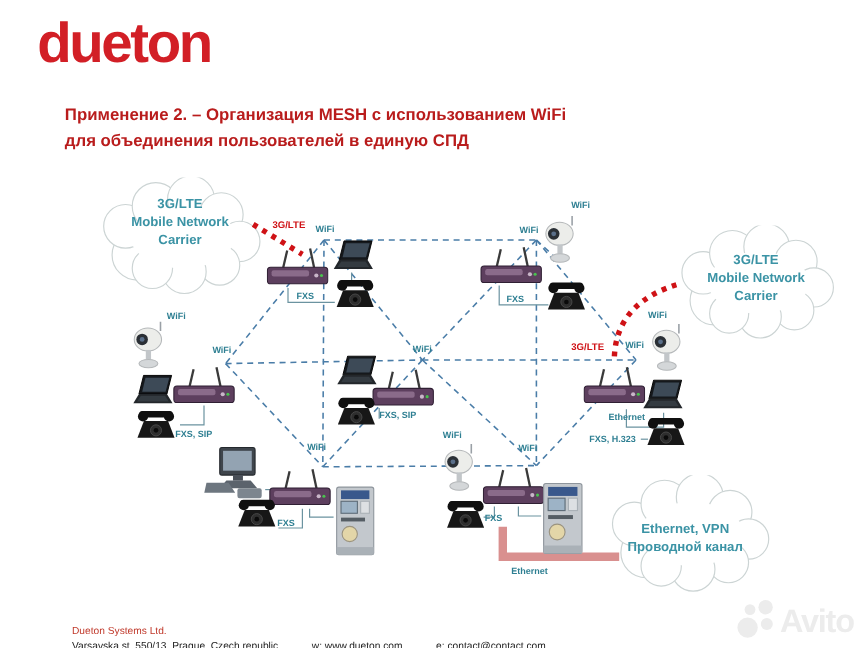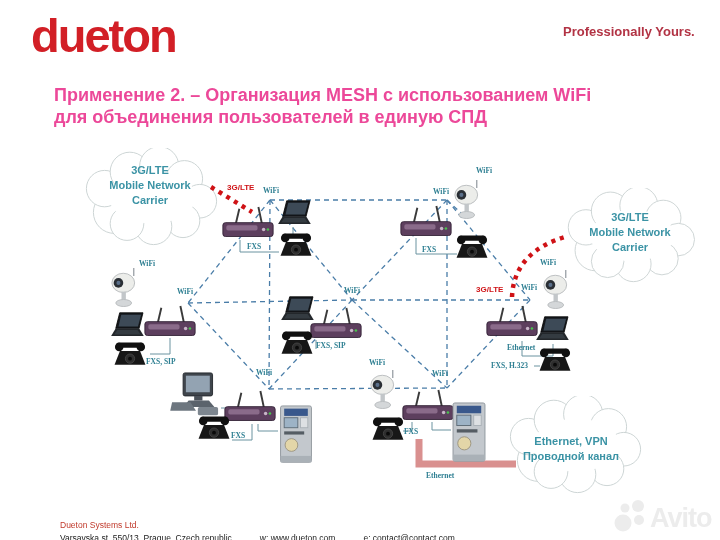--- a/index.html
+++ b/index.html
@@ -1,39 +1,38 @@
 <!DOCTYPE html>
 <html><head>
 <meta charset="utf-8">
 <style>
   html,body{margin:0;padding:0;background:#fff;}
   body{width:720px;height:540px;overflow:hidden;font-family:"Liberation Sans",sans-serif;}
   .slide{position:relative;width:720px;height:540px;background:#fff;}
   .logo{position:absolute;left:31px;top:8px;font-size:47px;font-weight:bold;letter-spacing:-2px;color:#d21f26;}
   .tagline{position:absolute;left:563px;top:24px;font-size:13px;font-weight:bold;color:#b23344;}
-  .title{position:absolute;left:54px;top:84px;width:650px;font-size:18px;font-weight:bold;color:#ec4899;line-height:22px;}
+  .title{position:absolute;left:54px;top:84px;width:650px;font-size:14px;font-weight:bold;color:#b91c1c;line-height:22px;}
   .net{position:absolute;left:0;top:0;width:720px;height:540px;}
-  .lbl{position:absolute;font-size:7.5px;font-weight:bold;color:#2e7f92;white-space:nowrap;font-family:Liberation Serif, serif;}
+  .lbl{position:absolute;font-size:7.5px;font-weight:bold;color:#2e7f92;white-space:nowrap;}
   .lbl-red{position:absolute;font-size:8px;font-weight:bold;color:#cf1216;white-space:nowrap;}
   .cloudtxt{position:absolute;text-align:center;font-weight:bold;color:#3b93a5;}
   .cloudtxt div{line-height:15px;font-size:11px;}
   .footer{position:absolute;left:60px;top:499px;font-size:8.5px;line-height:13px;margin-top:20px;}
   .footer .co{color:#c0392b;}
   .footer .addr{color:#1a1a1a;}
   .footer .addr span{margin-right:28px;}
   .watermark{position:absolute;left:612px;top:497px;width:106px;height:42px;display:flex;align-items:center;}
   .watermark .wm-text{font-size:27px;font-weight:bold;color:#ececec;letter-spacing:-1px;}
 </style>
 </head>
 <body>
 
 <div class="slide">
 
   <div class="logo">dueton</div>
-  <div class="tagline">Professionally Yours.</div>
 
   <div class="title">
     <div>Применение 2. – Организация MESH с использованием WiFi</div>
     <div>для объединения пользователей в единую СПД</div>
   </div>
 
   <svg class="net" viewBox="0 0 720 540">
     <defs>
       <symbol id="sym-cloud" viewBox="0 0 200 140">
         <g fill="#ffffff" stroke="#ccd4d4" stroke-width="1.4">

